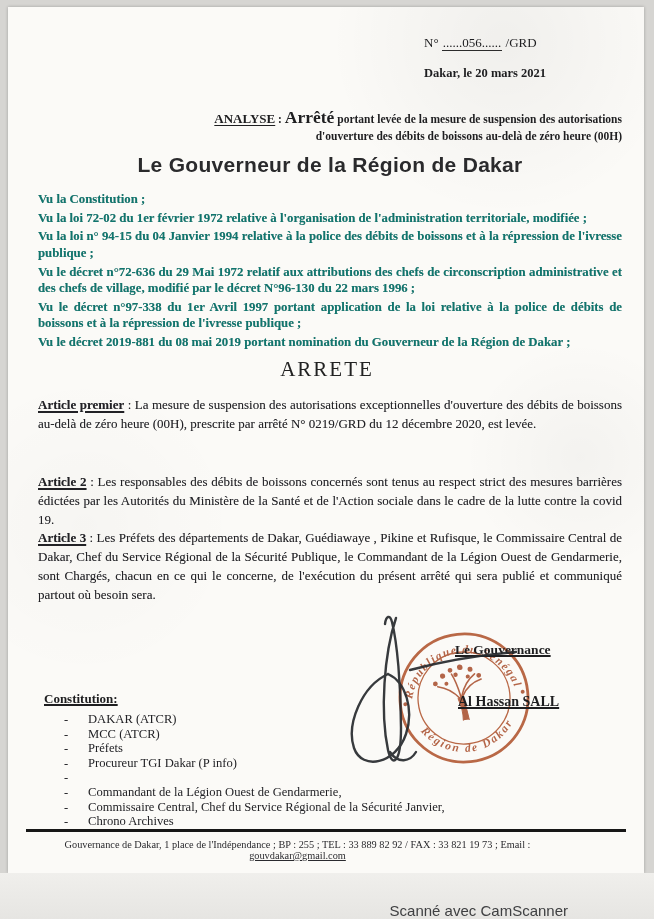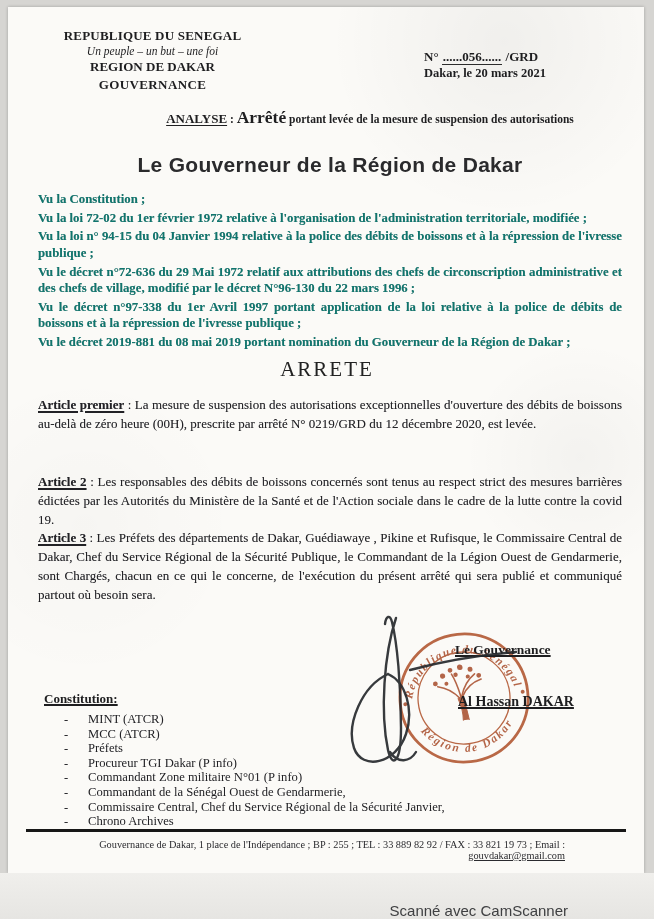--- a/index.html
+++ b/index.html
@@ -28,26 +28,26 @@
     font-family:"Liberation Sans", sans-serif; font-size:15px; color:#3f4042;margin-top:18px;
   }
 
   
   .hdr-left { position:absolute; left:55px; top:28px; width:195px; text-align:center; }
   .hdr-republic { font-weight:bold; font-size:13px; letter-spacing:.2px; }
   .hdr-motto { font-style:italic; font-size:11.5px; margin-top:1px; }
   .hdr-region { font-weight:bold; font-size:13px; margin-top:2px; }
   .hdr-gouv { font-weight:bold; font-size:13px; margin-top:2px; letter-spacing:.4px; }
 
-  .hdr-ref { position:absolute; left:424px; top:49px; font-weight:bold; font-size:13px;text-align:right; }
+  .hdr-ref { position:absolute; left:424px; top:35px; font-weight:normal; font-size:13px;text-align:right; }
   .hdr-ref .ref-fill { border-bottom:1.5px solid #2c2c2c; padding:0 1px; }
   .hdr-date { position:absolute; left:424px; top:66px; font-weight:bold; font-size:12.5px; }
 
   
-  .analyse { position:absolute; left:118px; top:107px; width:504px; text-align:center; }
+  .analyse { position:absolute; left:118px; top:107px; width:504px; text-align:right; }
   .analyse-line1 { font-size:11.5px; font-weight:bold; }
   .analyse-label { font-size:13px; font-weight:bold; text-decoration:underline; text-underline-offset:2px; }
   .analyse-keyword { font-size:17.5px; font-weight:bold; }
   .analyse-line2 { font-size:11.5px; font-weight:bold; padding-left:96px; margin-top:2px; }
 
   .doc-title {
     position:absolute; left:0; top:153px; width:660px; text-align:center;
     font-family:"Liberation Sans", sans-serif; font-weight:bold; font-size:21px;
     color:#2a2a2c; letter-spacing:.3px;
   }
@@ -81,48 +81,43 @@
   .ink-svg { position:absolute; left:344px; top:612px; z-index:5; opacity:.92; }
 
   
   .amp-heading { position:absolute; left:44px; top:691px; font-size:13px; font-weight:bold;
     text-decoration:underline; text-decoration-thickness:1.5px; }
   .amp-list { position:absolute; left:62px; top:712px; width:420px; }
   .amp-item { display:flex; font-size:12.6px; line-height:14.6px; color:#222226; }
   .amp-item .dash { width:26px; text-align:left; padding-left:2px; }
 
   .footer-rule { position:absolute; left:26px; top:829px; width:600px; height:3px; background:#171717; }
-  .footer-line { position:absolute; left:0; top:839px; width:565px; text-align:right;
+  .footer-line { position:absolute; left:15px; top:839px; width:565px; text-align:center;
     font-size:10.3px; color:#2a2a2e; }
   .footer-email { text-decoration:underline; color:#2a2a2e; cursor:pointer; }
 </style>
 </head>
 <body>
 
 <div class="scan">
   <div class="paper"></div>
 
-  <div class="hdr-left">
-    <div class="hdr-republic">REPUBLIQUE DU SENEGAL</div>
-    <div class="hdr-motto">Un peuple – un but – une foi</div>
-    <div class="hdr-region">REGION DE DAKAR</div>
-    <div class="hdr-gouv">GOUVERNANCE</div>
-  </div>
 
   <div class="hdr-ref">
     <span>N°</span>
     <span class="ref-fill"><span>......</span><span>056</span><span>......</span></span>
     <span>/GRD</span>
   </div>
   <div class="hdr-date">Dakar, le 20 mars 2021</div>
 
   <div class="analyse">
     <div class="analyse-line1">
       <span class="analyse-label">ANALYSE</span><span> : </span><span class="analyse-keyword">Arrêté</span><span> portant levée de la mesure de suspension des autorisations</span>
     </div>
+    <div class="analyse-line2">d'ouverture des débits de boissons au-delà de zéro heure (00H)</div>
   </div>
 
   <div class="doc-title">Le Gouverneur de la Région de Dakar</div>
 
   <div class="visas">
     <p>Vu la Constitution ;</p>
     <p>Vu la loi 72-02 du 1er février 1972 relative à l'organisation de l'administration territoriale, modifiée ;</p>
     <p>Vu la loi n° 94-15 du 04 Janvier 1994 relative à la police des débits de boissons et à la répression de l'ivresse publique ;</p>
     <p>Vu le décret n°72-636 du 29 Mai 1972 relatif aux attributions des chefs de circonscription administrative et des chefs de village, modifié par le décret N°96-130 du 22 mars 1996 ;</p>
     <p>Vu le décret n°97-338 du 1er Avril 1997 portant application de la loi relative à la police de débits de boissons et à la répression de l'ivresse publique ;</p>
@@ -135,21 +130,21 @@
     <span class="art-label">Article premier</span><span> : </span><span>La mesure de suspension des autorisations exceptionnelles d'ouverture des débits de boissons au-delà de zéro heure (00H), prescrite par arrêté N° 0219/GRD du 12 décembre 2020, est levée.</span>
   </p>
   <p class="article art-2">
     <span class="art-label">Article 2</span><span> : </span><span>Les responsables des débits de boissons concernés sont tenus au respect strict des mesures barrières édictées par les Autorités du Ministère de la Santé et de l'Action sociale dans le cadre de la lutte contre la covid 19.</span>
   </p>
   <p class="article art-3">
     <span class="art-label">Article 3</span><span> : </span><span>Les Préfets des départements de Dakar, Guédiawaye , Pikine et Rufisque, le Commissaire Central de Dakar, Chef du Service Régional de la Sécurité Publique, le Commandant de la Légion Ouest de Gendarmerie, sont Chargés, chacun en ce qui le concerne, de l'exécution du présent arrêté qui sera publié et communiqué partout où besoin sera.</span>
   </p>
 
   <div class="sig-title">Le Gouvernance</div>
-  <div class="sig-name">Al Hassan DAKAR</div>
+  <div class="sig-name">Al Hassan SALL</div>
 
   <svg class="stamp-svg" width="148" height="148" viewBox="0 0 148 148">
     <g transform="rotate(-6 74 76)" fill="none" stroke="#b0542e">
       <circle cx="74" cy="76" r="64" stroke-width="2.8"></circle>
       <circle cx="74" cy="76" r="46" stroke-width="1.3"></circle>
       <path id="stampTopArc" d="M 21,84 A 53,53 0 1 1 127,84" stroke="none"></path>
       <path id="stampBottomArc" d="M 18,72 A 56,58 0 0 0 130,72" stroke="none"></path>
       <text font-family="Liberation Serif, serif" font-size="11.5" font-style="italic" font-weight="bold" fill="#aa5130" stroke="none" letter-spacing="1.5">
         <textPath href="#stampTopArc" startOffset="50%" text-anchor="middle">République du Sénégal</textPath>
       </text>
@@ -186,41 +181,40 @@
       <path d="M 52 6 C 40 42, 36 100, 44 138 C 48 156, 57 152, 57 116 C 57 72, 53 30, 48 10 C 46 2, 42 4, 41 12"></path>
       <path d="M 44 62 C 18 74, 2 112, 10 136 C 18 159, 52 152, 62 122 C 70 98, 62 70, 44 62"></path>
       <path d="M 46 140 C 54 152, 66 150, 72 140"></path>
     </g>
   </svg>
 
   <div class="amp-heading">Constitution:</div>
   <div class="amp-list">
     <div class="amp-item">
         <span class="dash">-</span>
-        <span>MINT (ATCR)</span>
+        <span>DAKAR (ATCR)</span>
       </div>
     <div class="amp-item">
         <span class="dash">-</span>
         <span>MCC (ATCR)</span>
       </div>
     <div class="amp-item">
         <span class="dash">-</span>
         <span>Préfets</span>
       </div>
     <div class="amp-item">
         <span class="dash">-</span>
         <span>Procureur TGI Dakar (P info)</span>
       </div>
     <div class="amp-item">
         <span class="dash">-</span>
-        <span>Commandant Zone militaire N°01 (P info)</span>
-      </div>
-    <div class="amp-item">
-        <span class="dash">-</span>
-        <span>Commandant de la Sénégal Ouest de Gendarmerie,</span>
+      </div>
+    <div class="amp-item">
+        <span class="dash">-</span>
+        <span>Commandant de la Légion Ouest de Gendarmerie,</span>
       </div>
     <div class="amp-item">
         <span class="dash">-</span>
         <span>Commissaire Central, Chef du Service Régional de la Sécurité Janvier,</span>
       </div>
     <div class="amp-item">
         <span class="dash">-</span>
         <span>Chrono Archives</span>
       </div>
   </div>

